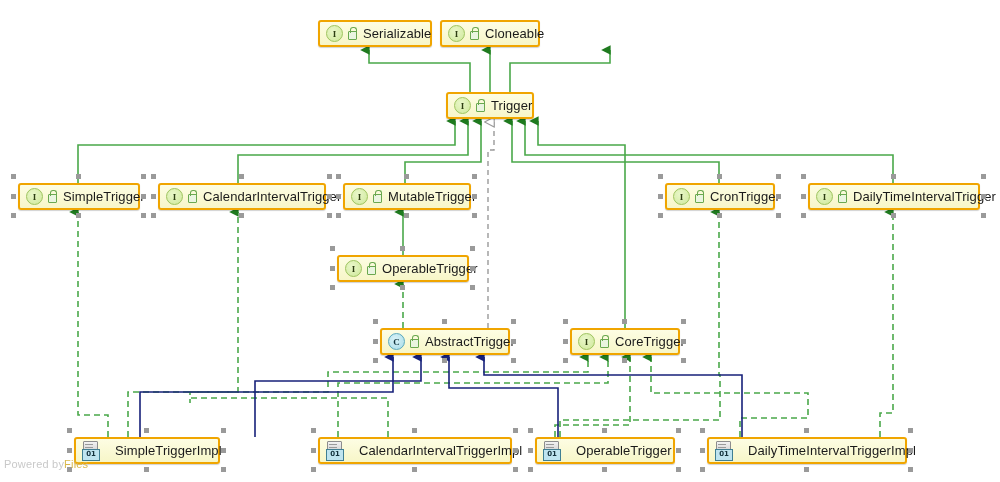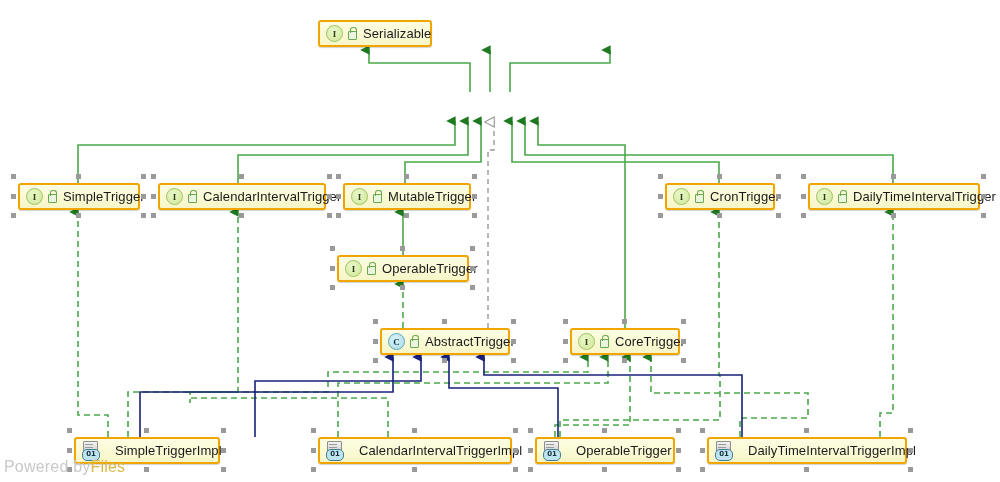--- a/index.html
+++ b/index.html
@@ -80,32 +80,32 @@
     position:absolute;left:1px;top:0px;width:13px;height:12px;
     background:linear-gradient(#f2f2f2,#c9c9c9);
     border:1px solid #8d8d8d;border-radius:1px;
   }
   .icbin .sheet::before{
     content:"";position:absolute;left:1px;top:2px;width:8px;height:1px;
     background:#9a9a9a;box-shadow:0 3px 0 #9a9a9a,0 6px 0 #9a9a9a;
   }
   .icbin .tag{
     position:absolute;left:0px;top:8px;width:16px;height:10px;
-    background:#bfe4ef;border:1px solid #3f7f93;border-radius:5px;
+    background:#bfe4ef;border:1px solid #3f7f93;border-radius:0;
     color:#14323d;font-size:7px;line-height:9px;text-align:center;
     font-family:"DejaVu Sans", sans-serif;font-weight:bold;
   }
 
   
   .handles{position:absolute;left:0;top:0;width:100%;height:100%;pointer-events:none;}
   .h{position:absolute;width:5px;height:5px;background:#9a9a9a;}
 
   .watermark{
     position:absolute;left:4px;top:458px;
-    font-size:16px;color:#c9c9c9;letter-spacing:.2px;
+    font-size:11px;color:#c9c9c9;letter-spacing:.2px;
     font-family:"Liberation Sans", sans-serif;
   }
   .watermark .accent{color:#d9b84a;}
 </style>
 </head>
 <body>
 
 <div id="diagram">
 
   <svg class="edges" viewBox="0 0 1000 482">
@@ -169,22 +169,32 @@
       <path d="M742,437 L742,375 L484,375 L484,357" marker-end="url(#ahB)"></path>
     </g>
   </svg>
 
   <div class="node" style="left:296px;top:20px;width:114px;margin-left:22px;">
     <span class="ic iface"></span>
     <span class="ic2"></span>
     <span class="label">Serializable</span>
   </div>
 
-
-
+  <div class="node" style="left:440px;top:20px;width:100px;">
+    <span class="ic iface"></span>
+    <span class="ic2"></span>
+    <span class="label">Cloneable</span>
+  </div>
+
+
+  <div class="node" style="left:446px;top:92px;width:88px;">
+    <span class="ic iface"></span>
+    <span class="ic2"></span>
+    <span class="label">Trigger</span>
+  </div>
 
   <div class="node" style="left:18px;top:183px;width:122px;">
     <span class="ic iface"></span>
     <span class="ic2"></span>
     <span class="label">SimpleTrigger</span>
   </div>
   <div class="handles" style="left:18px;top:183px;width:122px;height:27px;position:absolute;">
     <span class="h" style="left:-7px;top:-9px;"></span>
       <span class="h" style="left:58px;top:-9px;"></span>
       <span class="h" style="left:123px;top:-9px;"></span>

